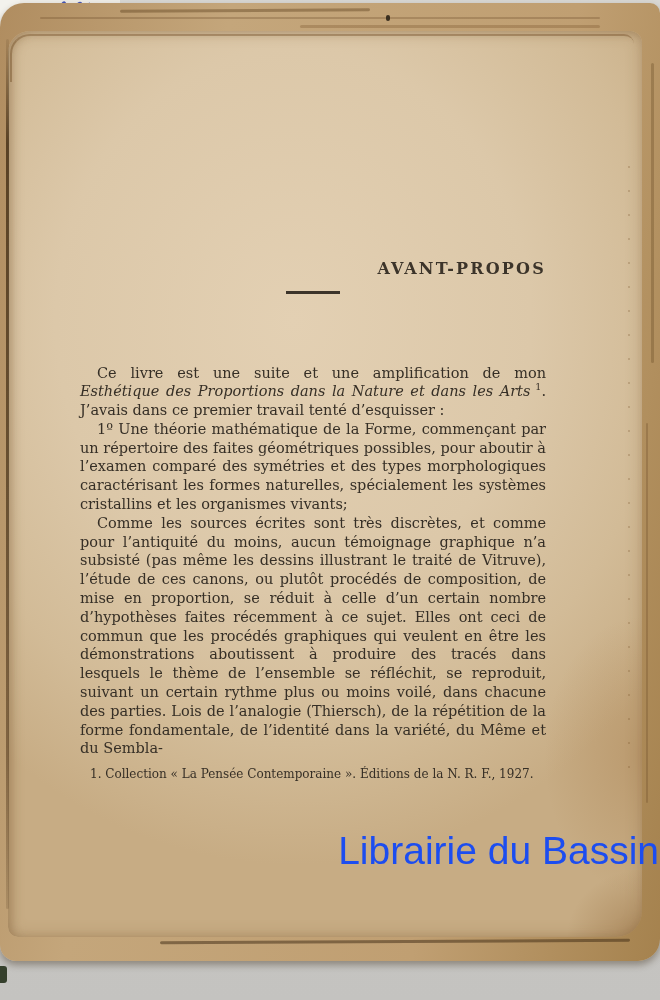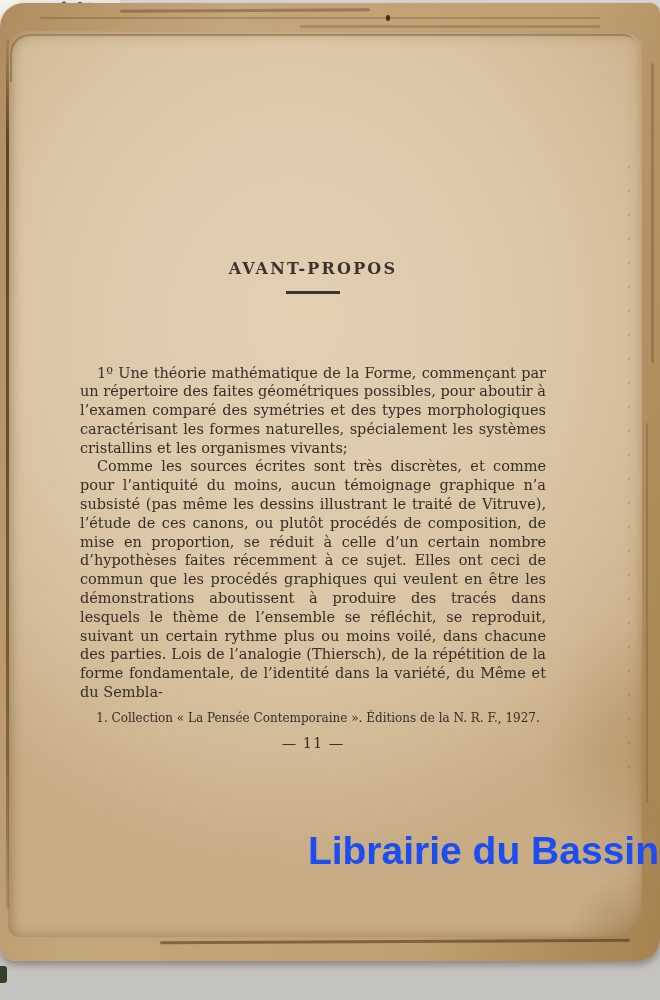--- a/index.html
+++ b/index.html
@@ -66,37 +66,37 @@
     position: absolute; right: 4px; top: 14%; width: 16px; height: 68%;
     background: radial-gradient(2px 2px at 7px 9px, rgba(110,70,30,.55), transparent 70%);
     background-size: 12px 24px; opacity: .85;
   }
   
   .text-col {
     position: absolute; left: 72px; top: 228px; width: 466px;
     color: #362f26; font-size: 14.5px; line-height: 18.8px; text-align: justify;
   }
   .doc-title {
-    margin: 0; text-align: center; font-size: 16px; font-weight: 600;
+    margin: 0; text-align: right; font-size: 16px; font-weight: 600;
     letter-spacing: 2.2px; color: #3c342a; line-height: 19px;
   }
   .title-rule { width: 54px; height: 2.5px; background: #3c342a; margin: 13px auto 0; }
   .body-block { margin-top: 70px; }
   .para { margin: 0; text-indent: 17px; }
   .it  { font-style: italic; }
   .sup { font-size: 9.5px; vertical-align: 6px; line-height: 0; }
   .footnote {
     margin-top: 9px; font-size: 12px; line-height: 15px;
-    text-indent: 10px; text-align: center;
+    text-indent: 10px; text-align: left;
   }
   .page-number { margin-top: 8px; text-align: center; font-size: 14.5px; letter-spacing: 1px; }
   
   .watermark {
     position: absolute; top: 829px; right: 1px;
-    font-family: "Liberation Sans", sans-serif; font-size: 39px; font-weight: 700;
+    font-family: "Liberation Sans", sans-serif; font-size: 39px; font-weight: 400;
     color: #1c4df0; letter-spacing: 0; white-space: nowrap;
   }
   .green-mark {
     position: absolute; left: 0; top: 966px; width: 7px; height: 17px;
     background: #35402c; border-radius: 0 3px 3px 0;
   }
   .speck { position: absolute; left: 386px; top: 15px; width: 4px; height: 6px;
     background: #3a2f1f; border-radius: 2px; }
 </style>
 </head>
@@ -125,29 +125,29 @@
 
     <div class="page">
       <div class="crease"></div>
       <div class="foxing"></div>
 
       <div class="text-col">
         <h1 class="doc-title">AVANT-PROPOS</h1>
         <div class="title-rule"></div>
 
         <div class="body-block">
+          <p class="para"><span>Ce livre est une suite et une amplification de mon </span><span class="it">Esthétique des Proportions dans la Nature et dans les Arts</span><span class="sup"> 1</span><span>. J’avais dans ce premier travail tenté d’esquisser&nbsp;:</span></p>
 
           <p class="para"><span>1º Une théorie mathématique de la Forme, commençant par un répertoire des faites géométriques possibles, pour aboutir à l’examen comparé des symétries et des types morphologiques caractérisant les formes naturelles, spécialement les systèmes cristallins et les organismes vivants;</span></p>
 
 
           <p class="para"><span>Comme les sources écrites sont très discrètes, et comme pour l’antiquité du moins, aucun témoignage graphique n’a subsisté (pas même les dessins illustrant le traité de Vitruve), l’étude de ces canons, ou plutôt procédés de composition, de mise en proportion, se réduit à celle d’un certain nombre d’hypothèses faites récemment à ce sujet. Elles ont ceci de commun que les procédés graphiques qui veulent en être les démonstrations aboutissent à produire des tracés dans lesquels le thème de l’ensemble se réfléchit, se reproduit, suivant un certain rythme plus ou moins voilé, dans chacune des parties. Lois de l’analogie (Thiersch), de la répétition de la forme fondamentale, de l’identité dans la variété, du Même et du Sembla-</span></p>
         </div>
 
         <div class="footnote">1. Collection «&nbsp;La Pensée Contemporaine&nbsp;». Éditions de la N. R. F., 1927.</div>
-        <div class="page-number">— 11 —</div>
       </div>
     </div>
   </div>
 
   <div class="watermark">Librairie du Bassin</div>
   <div class="green-mark"></div>
   <div class="speck"></div>
 </div>
 
 </body></html>

